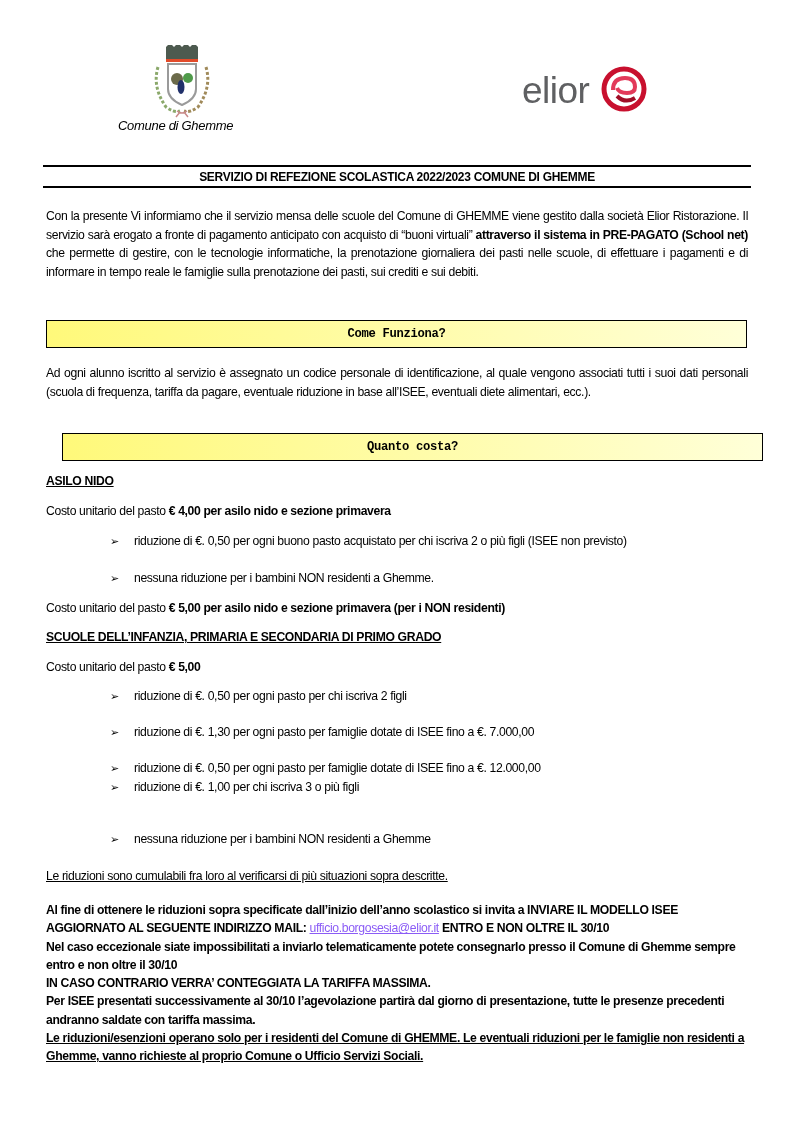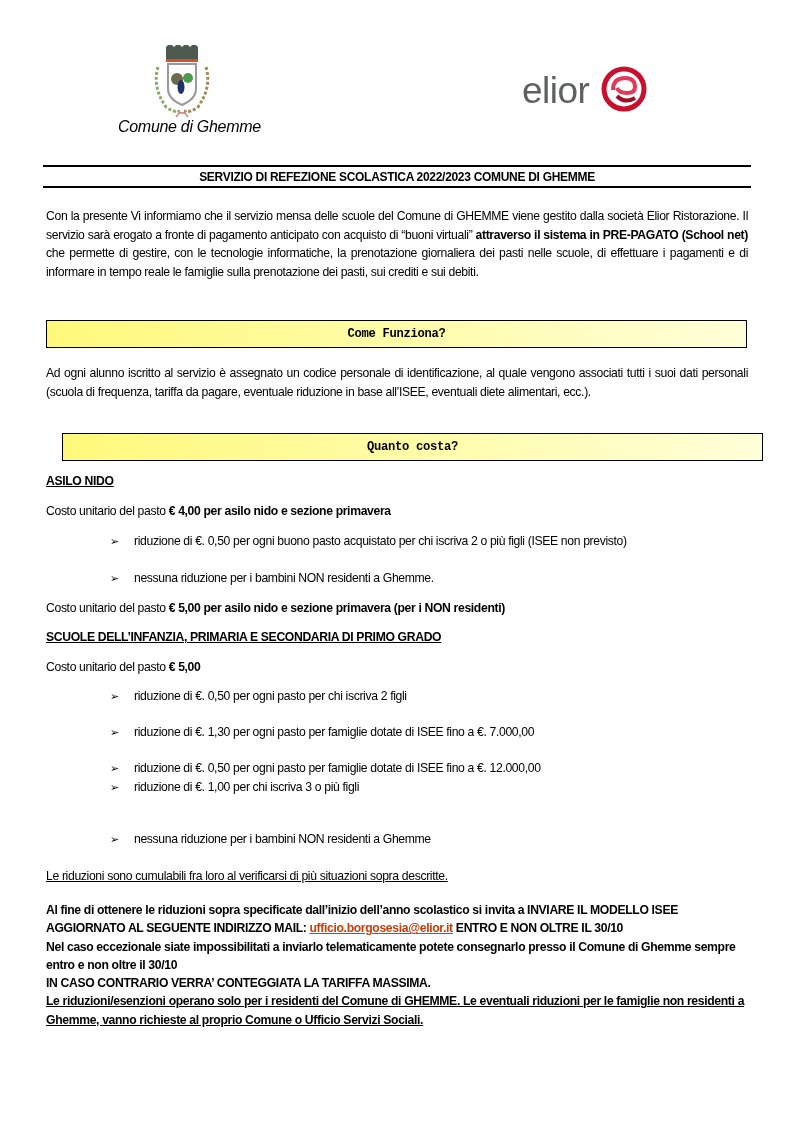--- a/index.html
+++ b/index.html
@@ -3,21 +3,21 @@
 <meta charset="utf-8">
 <style>
   html, body { margin:0; padding:0; background:#ffffff; }
   body { width:794px; height:1123px; position:relative; overflow:hidden;
          font-family:"Liberation Sans Narrow","Liberation Sans", sans-serif; color:#000; }
   .abs { position:absolute; }
   .txt { font-family:"Liberation Sans", sans-serif; font-size:12.2px; letter-spacing:-0.35px; line-height:18px; }
   .b { font-weight:bold; }
   .u { text-decoration:underline; }
   #crest { left:150px; top:45px; width:64px; height:74px; }
-  #comune-label { left:118px; top:118px; font-style:italic; font-size:16px; letter-spacing:-0.3px; }
+  #comune-label { left:118px; top:118px; font-style:italic; font-size:13px; letter-spacing:-0.3px; }
   #elior-logo { left:522px; top:66px; }
   #elior-word { font-family:"Liberation Sans", sans-serif; font-size:37px; color:#5f6062; letter-spacing:-0.5px; font-weight:normal; }
   #rule-top { left:43px; top:165px; width:708px; height:1.5px; background:#000; }
   #rule-bot { left:43px; top:186px; width:708px; height:1.5px; background:#000; }
   #title { left:43px; top:168px; width:708px; text-align:center; font-weight:bold; font-size:12px; letter-spacing:-0.3px; }
   .para { left:46px; width:702px; text-align:justify; }
   .box { left:46px; width:699px; height:26px; border:1.5px solid #000;
          background:linear-gradient(90deg,#fff97a 0%,#fffca8 50%,#ffffd8 100%); }
   .box span { display:block; text-align:center; font-weight:bold; line-height:26px; font-family:Liberation Mono, monospace; font-size:12.2px; letter-spacing:-0.3px; }
   .bullet { left:70px;margin-left:40px; }
@@ -107,18 +107,19 @@
   <span class="arrow">➢</span><span>riduzione di €. 1,00 per chi iscriva 3 o più figli</span>
 </div>
 <div class="abs txt bullet" style="top:830px;">
   <span class="arrow">➢</span><span>nessuna riduzione per i bambini NON residenti a Ghemme</span>
 </div>
 
 <div class="abs txt u" style="left:46px; top:867px;"> Le riduzioni sono cumulabili fra loro al verificarsi di più situazioni sopra descritte.</div>
 
 <div class="abs txt b" style="left:46px; top:901px; width:712px; line-height:18.3px;">
   <div>
-    <span>Al fine di ottenere le riduzioni sopra specificate dall’inizio dell’anno scolastico si invita a  INVIARE IL MODELLO ISEE AGGIORNATO AL SEGUENTE INDIRIZZO MAIL: </span><a href="#" class="u" style="font-weight:bold;color:#c2410c;">ufficio.borgosesia@elior.it</a><span> ENTRO E NON OLTRE IL 30/10</span>
+    <span>Al fine di ottenere le riduzioni sopra specificate dall’inizio dell’anno scolastico si invita a  INVIARE IL MODELLO ISEE AGGIORNATO AL SEGUENTE INDIRIZZO MAIL: </span><a href="#" class="u" style="font-weight:normal;color:#8b5cf6;">ufficio.borgosesia@elior.it</a><span> ENTRO E NON OLTRE IL 30/10</span>
   </div>
   <div>Nel caso eccezionale siate impossibilitati a inviarlo telematicamente potete consegnarlo presso il  Comune di Ghemme sempre entro e non oltre il 30/10</div>
   <div>IN CASO CONTRARIO VERRA’ CONTEGGIATA LA TARIFFA MASSIMA.</div>
+  <div>Per ISEE presentati successivamente al 30/10  l’agevolazione partirà  dal giorno di presentazione, tutte le presenze precedenti andranno saldate con tariffa massima.</div>
   <div class="u">Le riduzioni/esenzioni operano solo per i residenti del Comune di GHEMME. Le eventuali riduzioni per le famiglie non residenti a Ghemme,  vanno richieste al proprio Comune o Ufficio Servizi Sociali.</div>
 </div>
 
 </body></html>

